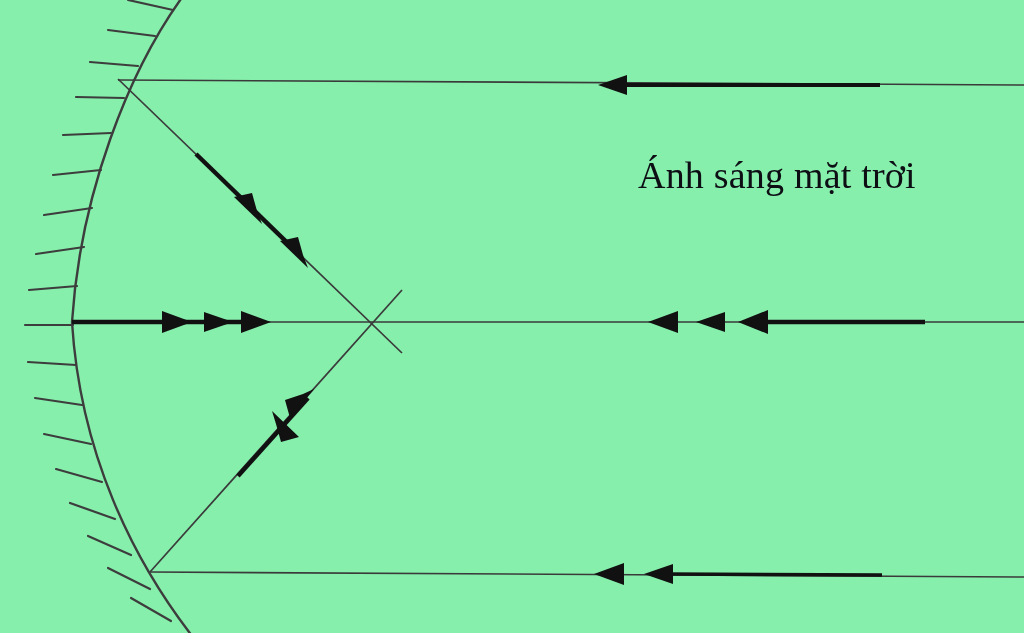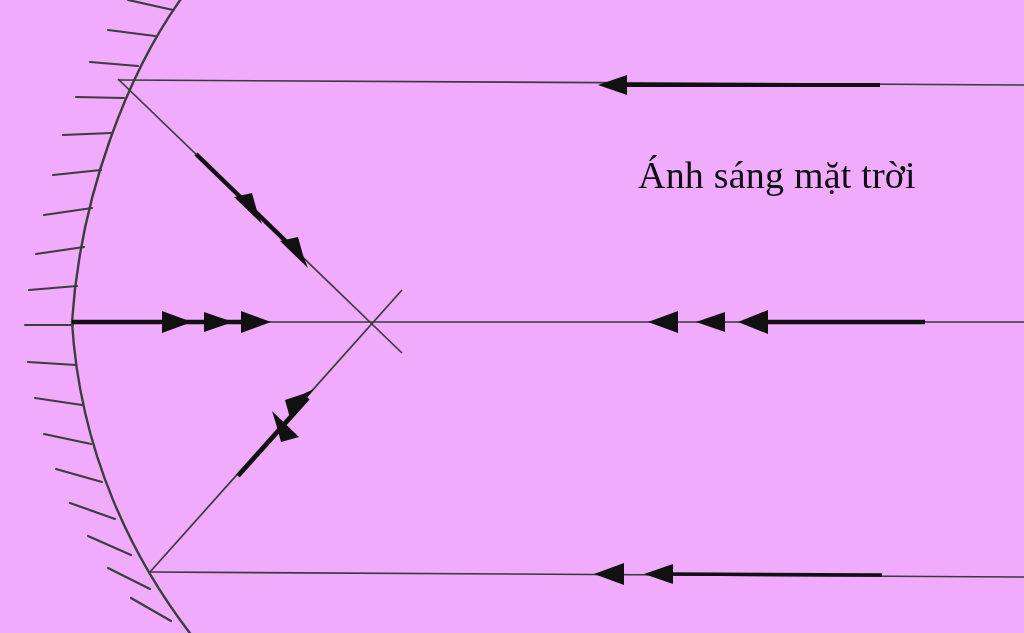--- a/index.html
+++ b/index.html
@@ -7,21 +7,21 @@
     padding: 0;
     background: #ffffff;
   }
   body {
     font-family: "Liberation Serif", serif;
   }
   #stage {
     position: relative;
     width: 1024px;
     height: 633px;
-    background: #f0abfc;
+    background: #86efac;
     overflow: hidden;
   }
   #diagram {
     position: absolute;
     left: 0;
     top: 0;
     width: 1024px;
     height: 633px;
   }
   #label-sunlight {

